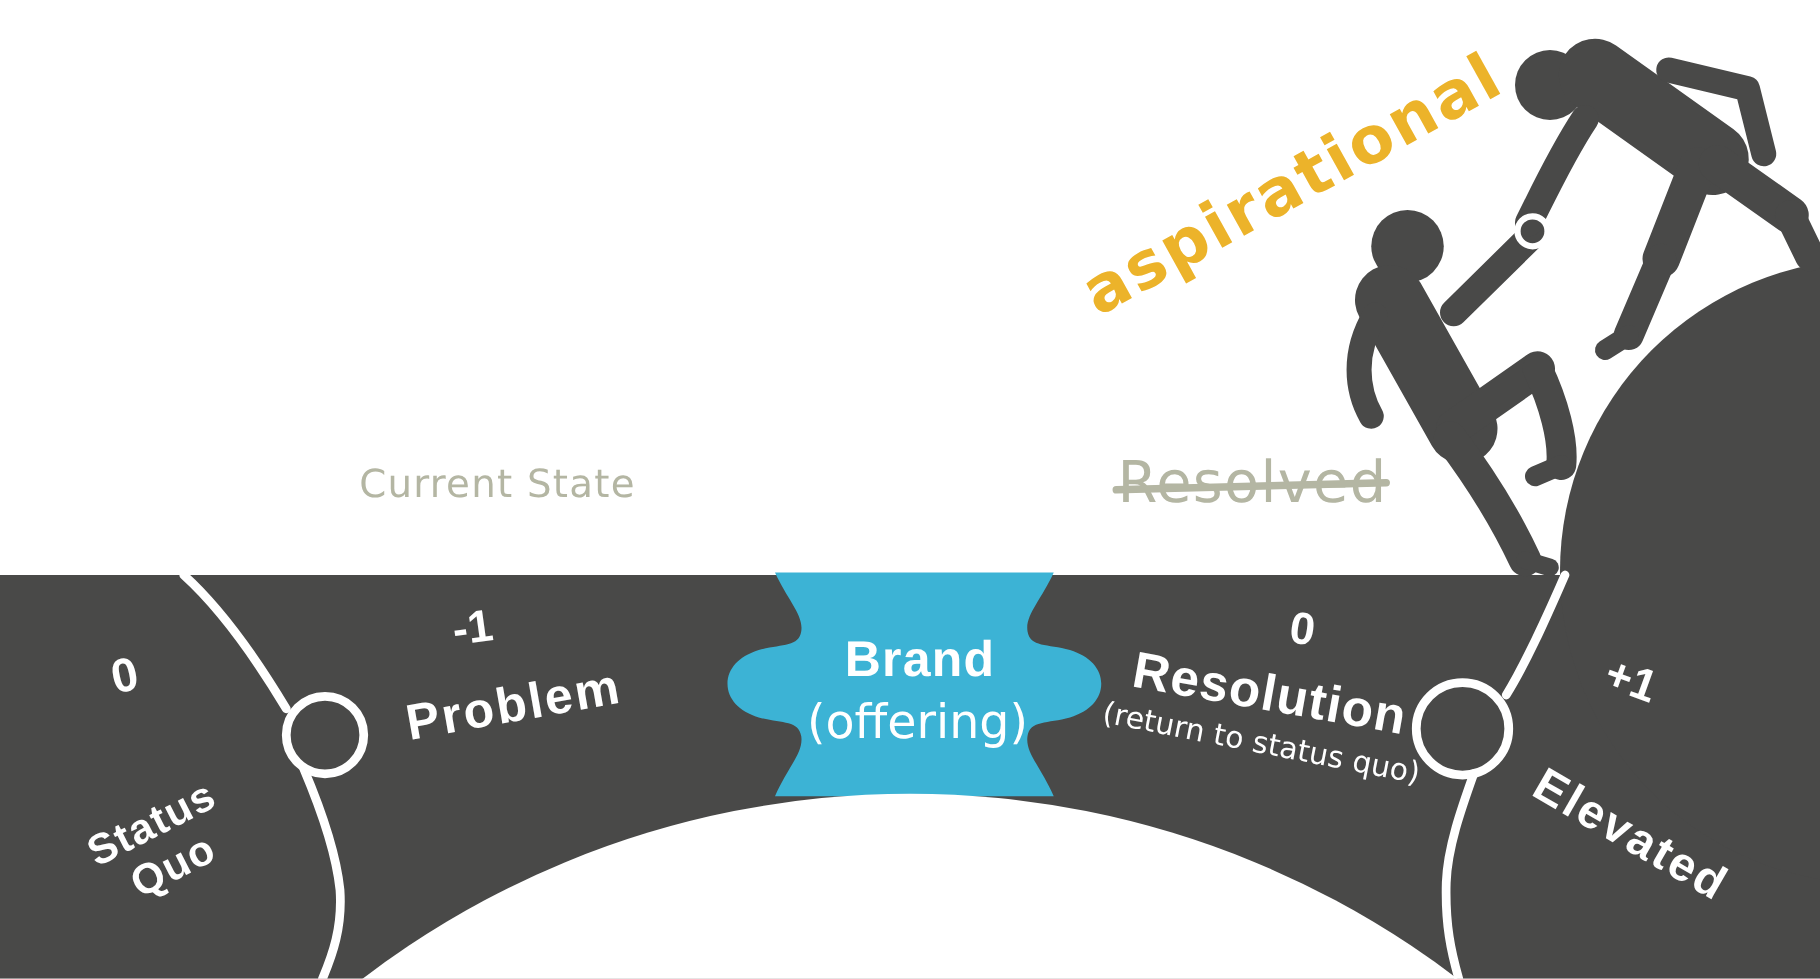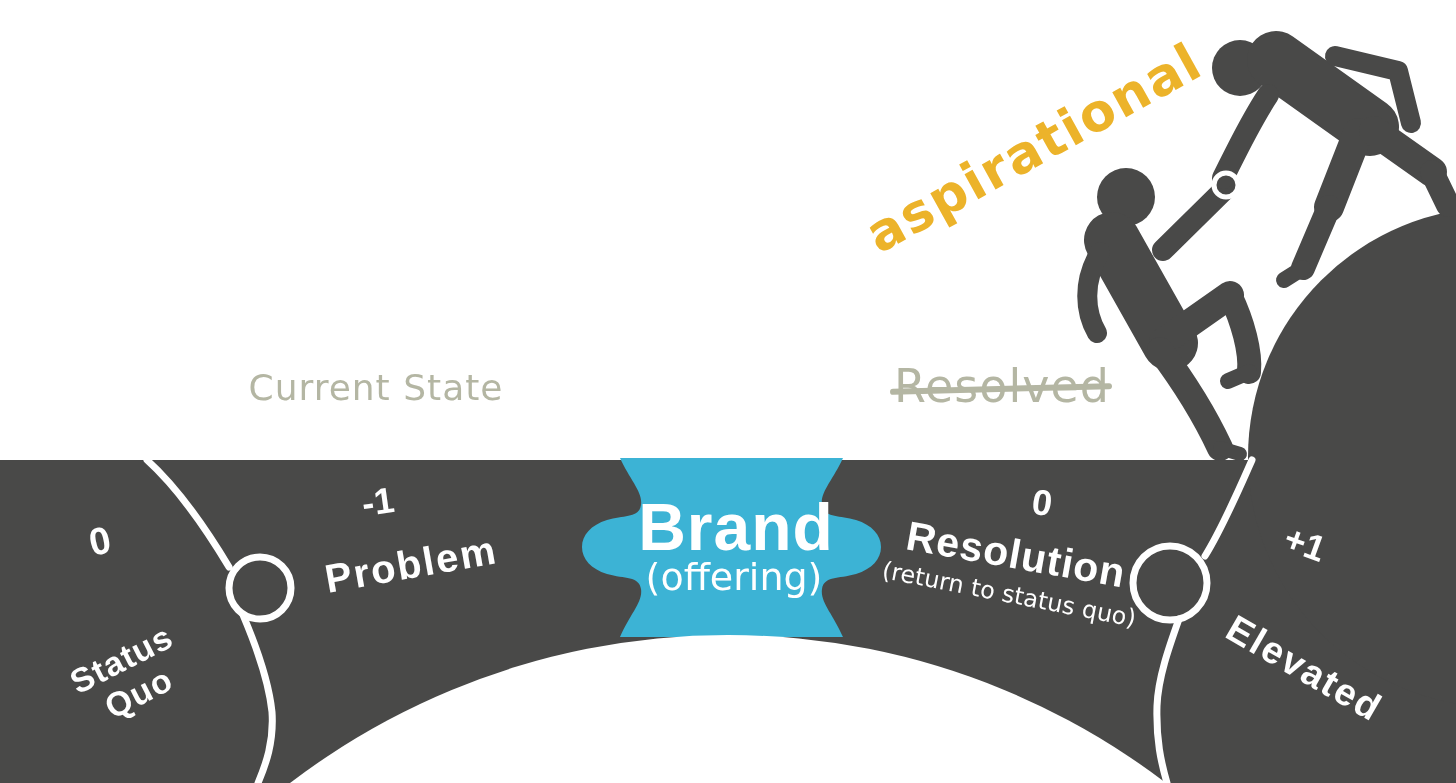--- a/index.html
+++ b/index.html
@@ -24,21 +24,21 @@
     transform:translate(-50%,-50%);
     color:var(--text-on-dark);
     font-weight:700;
     text-align:center;
     white-space:nowrap;
     line-height:1.05;
   }
   .hand{font-family:"DejaVu Sans",sans-serif;}
   
   .current-state{
-    left:376px;top:388px;font-size:36px;font-weight:400;
+    left:398px;top:388px;font-size:31px;font-weight:400;
     color:var(--sage);letter-spacing:1px;
   }
   .resolved{
     left:1002px;top:386px;font-size:46px;font-weight:400;
     color:var(--sage);letter-spacing:1px;
   }
   .resolved-line{
     position:absolute;left:890px;top:386px;width:222px;height:6px;
     background:var(--sage);border-radius:3px;
     transform:rotate(-1.5deg);
@@ -50,21 +50,21 @@
   }
   
   .sq-score{left:100px;top:542px;font-size:38px;transform:translate(-50%,-50%) rotate(-12deg);}
   .sq-label{
     left:130px;top:676px;font-size:34px;letter-spacing:1px;
     transform:translate(-50%,-50%) rotate(-27deg);
     white-space:pre-line;line-height:1.12;
   }
   .problem-score{left:378px;top:502px;font-size:36px;transform:translate(-50%,-50%) rotate(-8deg);}
   .problem-label{left:411px;top:564px;font-size:40px;letter-spacing:2px;transform:translate(-50%,-50%) rotate(-10deg);}
-  .brand-title{left:736px;top:528px;font-size:66px;letter-spacing:1px;}
+  .brand-title{left:736px;top:528px;font-size:40px;letter-spacing:1px;}
   .brand-subtitle{left:734px;top:578px;font-size:38px;font-weight:400;}
   .resolution-score{left:1042px;top:503px;font-size:36px;transform:translate(-50%,-50%) rotate(8deg);}
   .resolution-label{left:1016px;top:555px;font-size:41px;letter-spacing:1px;transform:translate(-50%,-50%) rotate(10deg);}
   .resolution-sublabel{left:1009px;top:595px;font-size:24px;font-weight:400;transform:translate(-50%,-50%) rotate(11deg);}
   .elevated-score{left:1305px;top:544px;font-size:36px;transform:translate(-50%,-50%) rotate(20deg);}
   .elevated-label{left:1304px;top:669px;font-size:38px;letter-spacing:2px;transform:translate(-50%,-50%) rotate(30deg);}
 </style>
 </head>
 <body>
 

